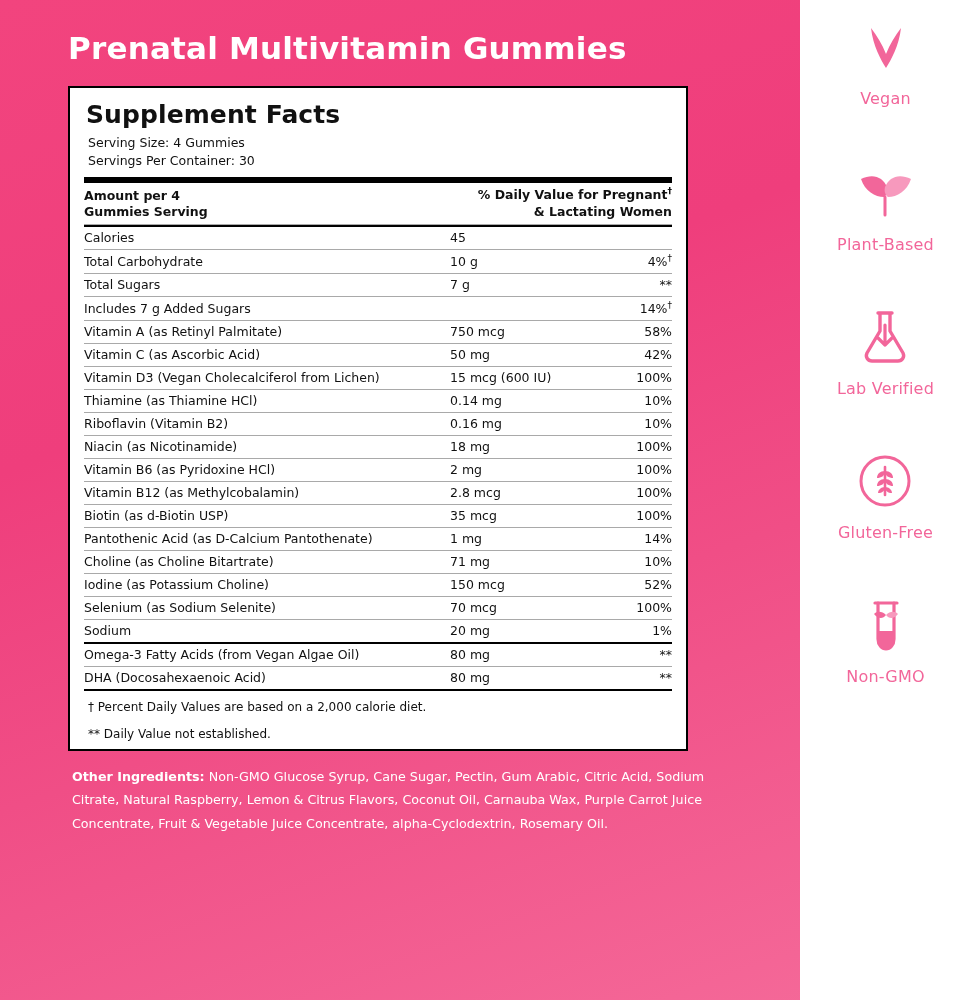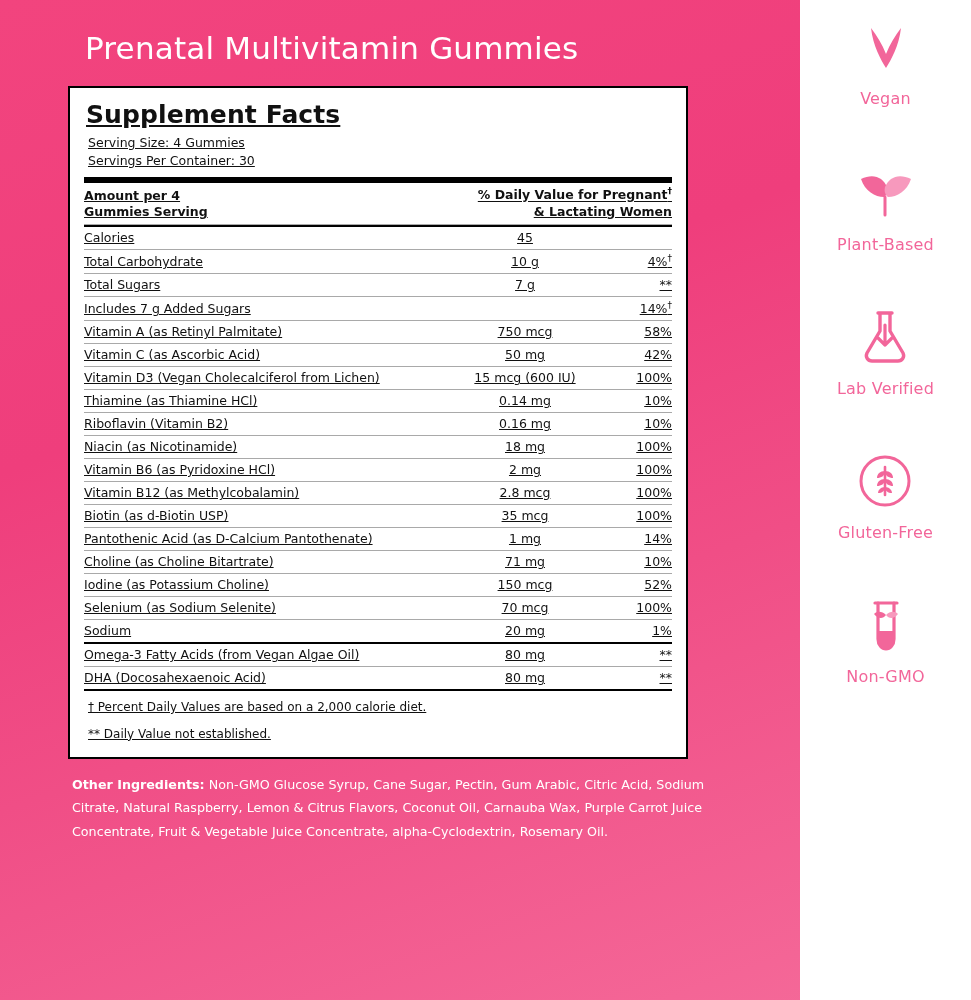--- a/index.html
+++ b/index.html
@@ -35,43 +35,42 @@
     display: flex;
     flex-direction: column;
     align-items: center;
     justify-content: flex-start;
     padding-top: 14px;
     box-sizing: border-box;
   }
   .title {
     color: #ffffff;
     font-size: 31px;
-    font-weight: normal;
+    font-weight: bold;
     letter-spacing: 0.2px;
-    margin: 12px 0 0 17px;
+    margin: 12px 0 0 0;
     line-height: 1.2;
   }
   .subtitle {
     color: #ffffff;
     font-size: 20px;
     font-weight: normal;
     margin: 13px 0 0 2px;
     line-height: 1.2;
   }
 
   
   .facts {
     margin-top: 19px;
     background: #ffffff;
     border: 2.5px solid #000000;
     width: 620px;
     box-sizing: border-box;
-    padding: 10px 14px 12px 14px;
+    padding: 10px 14px 4px 14px;
     color: #111111;
-    text-decoration: underline;
   }
   .facts-title {
     font-size: 25px;
     font-weight: bold;
     letter-spacing: 0.1px;
     margin: 2px 0 6px 2px;
   }
   .serving-line {
     font-size: 12.5px;
     margin: 0 0 1px 4px;
@@ -96,21 +95,21 @@
     border-bottom: 1px solid #a9a9a9;
   }
   table.nutri tr.no-line td {
     border-bottom: none;
   }
   td.name {
     text-align: left;
     padding-left: 4px;
   }
   td.amount {
-    text-align: center;
+    text-align: left;
     width: 150px;
     padding-right: 6px;
     white-space: nowrap;
   }
   td.dv {
     text-align: right;
     width: 72px;
     padding-right: 4px;
     white-space: nowrap;
   }

